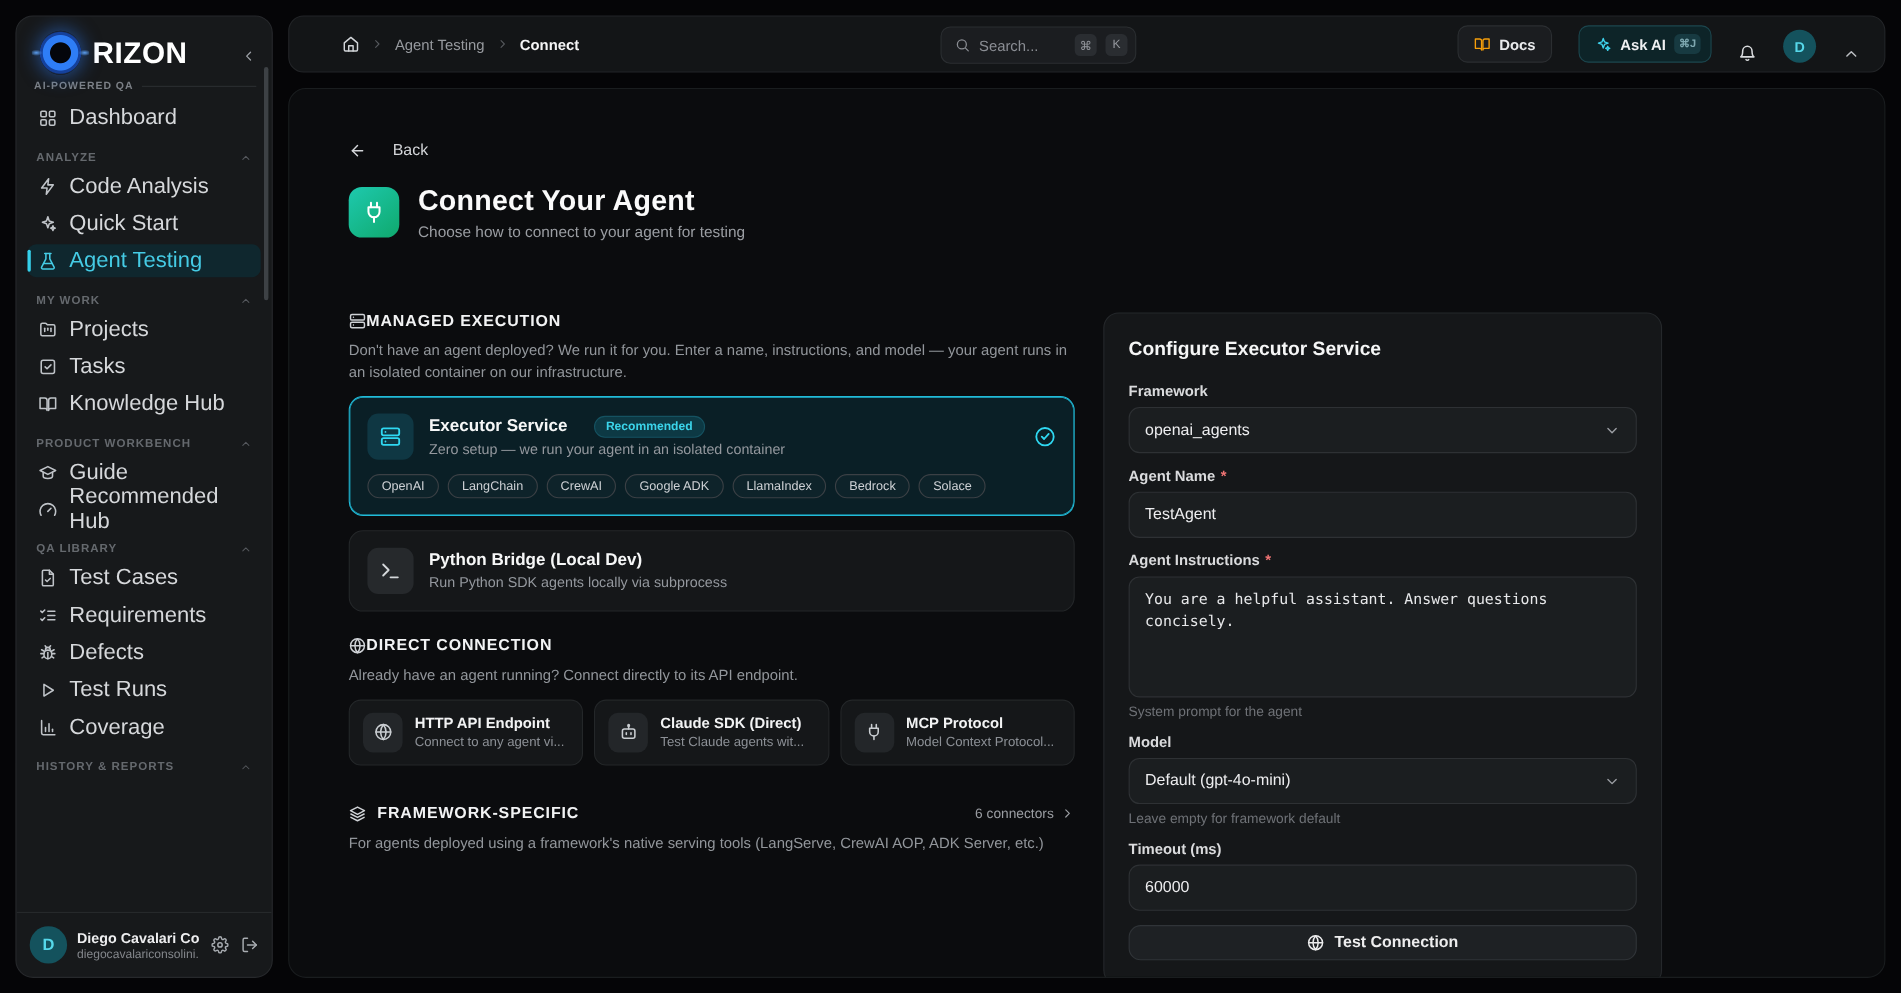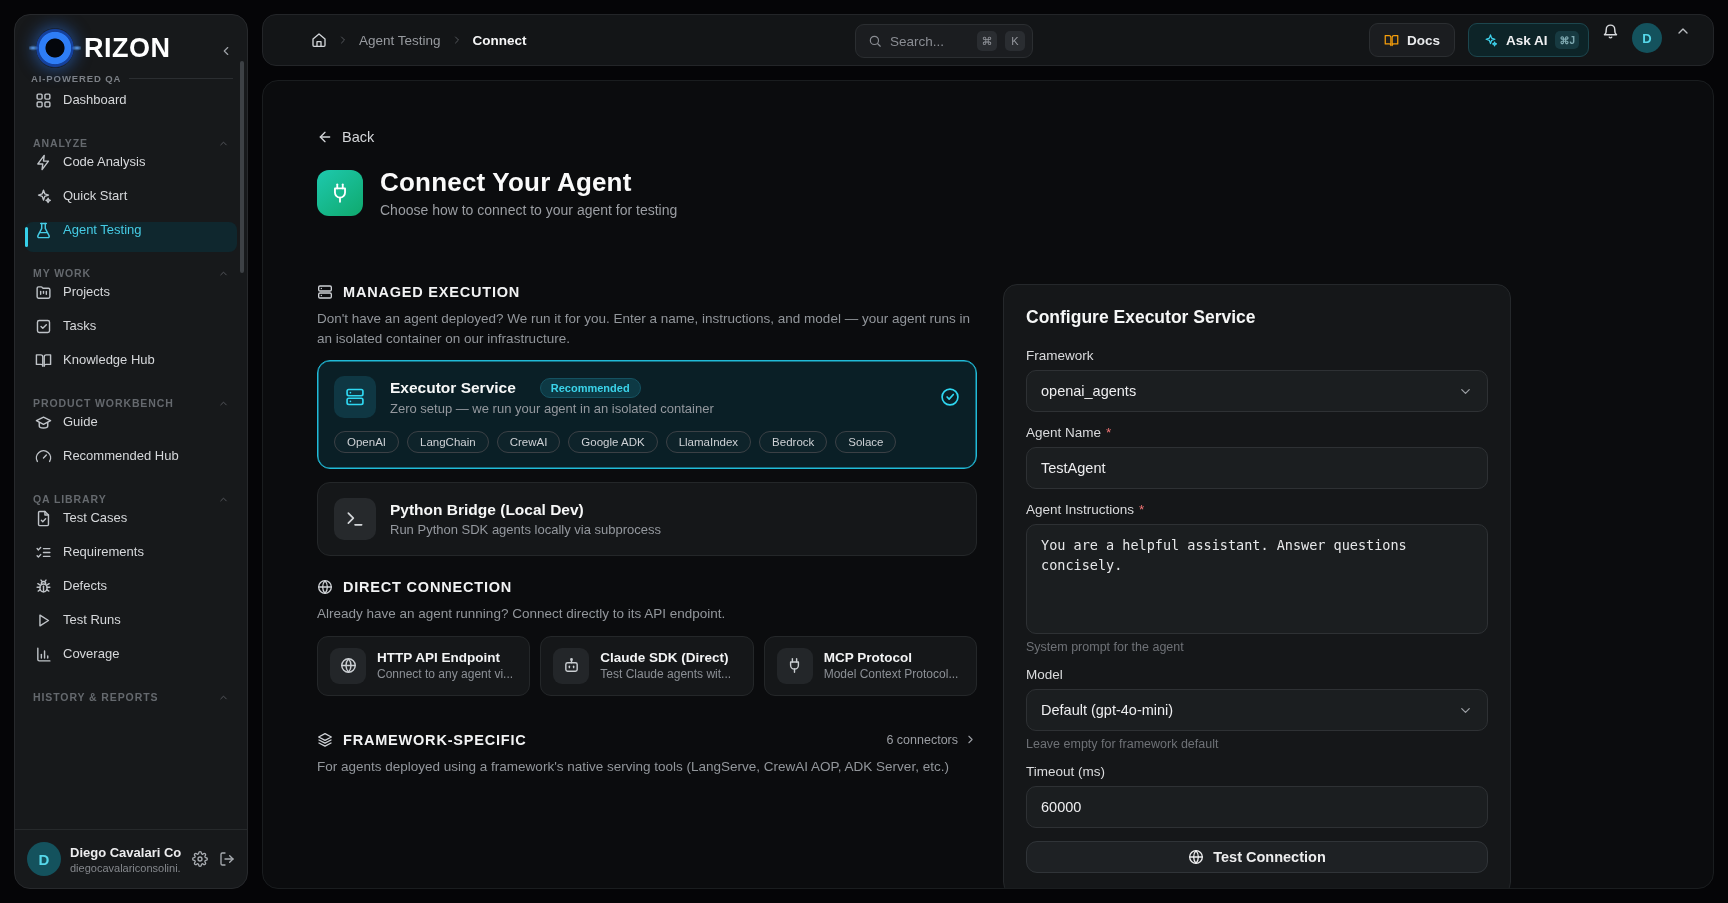--- a/index.html
+++ b/index.html
@@ -19,21 +19,21 @@
   .logo-mark{width:52px;height:46px;position:relative}
   .logo-mark::before{content:"";position:absolute;inset:3px 7px;border-radius:50%;background:radial-gradient(circle,#04060c 0 33%,#2e7df6 36% 57%,#15419c 60% 67%,rgba(46,125,246,0) 72%);box-shadow:0 0 16px 2px rgba(47,125,246,.5)}
   .logo-mark::after{content:"";position:absolute;top:50%;left:0;width:100%;height:8px;transform:translateY(-50%);background:radial-gradient(ellipse 8px 4px at 4px 50%,rgba(96,165,250,.95),transparent 70%),radial-gradient(ellipse 8px 4px at calc(100% - 4px) 50%,rgba(96,165,250,.95),transparent 70%)}
   .logo-text{font-size:27px;font-weight:800;letter-spacing:.5px;color:#fff}
   .sb-collapse{color:#9da1a7;display:flex;margin-top:6px}
   .sb-tagline{display:flex;align-items:center;gap:8px;padding:0 14px 6px 16px;font-size:9.5px;font-weight:700;letter-spacing:.9px;color:#7c8086;flex:none}
   .tag-line{flex:1;height:1px;background:#2b2e31}
   .sb-nav{flex:1;padding:2px 10px;overflow:hidden;position:relative}
   .sb-sec{display:flex;align-items:center;justify-content:space-between;padding:11px 8px 5px;font-size:10.5px;font-weight:700;letter-spacing:.9px;color:#65696e}
   .sb-sec .sb-sec-ch{width:11px;height:11px;color:#56595e}
-  .sb-item{position:relative;display:flex;gap:11px;height:30px;padding:0 10px;margin-bottom:4px;border-radius:8px;font-size:13px;color:#d6d8db;cursor:pointer}
+  .sb-item{position:relative;display:flex;align-items:center;gap:11px;height:30px;padding:0 10px;margin-bottom:4px;border-radius:8px;font-size:20px;color:#d6d8db;cursor:pointer}
   .sb-ic{width:17px;height:17px;color:#bfc3c8}
   .sb-item.active{background:#0e2warning63;}
   .sb-item.active{background:#0f272e;color:#45cbe4}
   .sb-item.active .sb-ic{color:#45cbe4}
   .sb-item.active::before{content:"";position:absolute;left:0;top:5px;bottom:5px;width:3px;border-radius:2px;background:#36d0ea}
   .sb-scroll{position:absolute;right:3px;top:46px;width:4px;height:212px;border-radius:2px;background:#3d4145}
   .sb-user{display:flex;align-items:center;gap:9px;padding:12px 12px;border-top:1px solid #26292b;flex:none}
   .avatar{width:34px;height:34px;border-radius:50%;background:#14525d;color:#56d8ea;font-weight:700;font-size:15px;display:flex;align-items:center;justify-content:center;flex:none}
   .u-meta{flex:1;min-width:0;display:flex;flex-direction:column;gap:2px}
   .u-name{font-size:13px;font-weight:700;color:#ededef;white-space:nowrap;overflow:hidden}
@@ -43,42 +43,42 @@
   
   .topbar{position:absolute;left:262px;top:14px;right:14px;height:52px;background:#131517;border:1px solid #232528;border-radius:14px;display:flex;align-items:center;padding:0 22px 0 48px}
   .crumbs{display:flex;align-items:center;gap:10px;font-size:13.5px}
   .crumb-home{color:#d2d5d9;display:flex}
   .crumb-sep{color:#55585d}
   .crumb{color:#979a9f;cursor:pointer}
   .crumb.current{color:#f5f5f6;font-weight:600}
   .searchbox{position:absolute;left:592px;top:9px;width:178px;height:34px;background:#1b1d20;border:1px solid #2b2e31;border-radius:9px;display:flex;align-items:center;gap:8px;padding:0 7px 0 12px;color:#8a8d93;cursor:text}
   .search-ph{font-size:13.5px;flex:1;color:#8a8d93}
   .kbd{min-width:20px;height:20px;padding:0 4px;border-radius:5px;background:#2a2d31;color:#94979d;font-size:11px;display:flex;align-items:center;justify-content:center}
-  .top-actions{margin-left:auto;display:flex;align-items:flex-start;gap:13px}
+  .top-actions{margin-left:auto;display:flex;align-items:flex-end;gap:24px}
   .docs-btn{display:flex;align-items:center;gap:8px;height:34px;padding:0 14px;background:#1b1d20;border:1px solid #2b2e31;border-radius:9px;font-size:13.5px;font-weight:600;color:#e9eaec}
   .docs-ic{color:#f59e0b}
   .askai-btn{display:flex;align-items:center;gap:8px;height:34px;padding:0 9px 0 14px;background:#0d2428;border:1px solid #1c464e;border-radius:9px;font-size:13.5px;font-weight:600;color:#eff0f2}
   .ai-ic{color:#3ed2ec}
   .kbd-ai{background:#173a41;color:#7fa9b1;font-size:10px;height:18px}
   .bell-btn{color:#d8dadd;display:flex}
   .avatar-sm{width:30px;height:30px;font-size:13px;cursor:pointer}
   .chev-btn{color:#babdc1;display:flex}
 
   
   .content{position:absolute;left:262px;top:80px;right:14px;bottom:14px;background:#0b0c0e;border:1px solid #1a1d1f;border-radius:16px;padding:48px 24px 0 54px;overflow:hidden}
-  .back{display:flex;align-items:flex-start;gap:9px;color:#d4d6d9;font-size:14.5px;margin-bottom:22px}
+  .back{display:flex;align-items:flex-start;gap:24px;color:#d4d6d9;font-size:14.5px;margin-bottom:22px}
   .page-head{display:flex;align-items:center;gap:17px;margin-bottom:66px}
   .head-ic{width:46px;height:46px;border-radius:12px;background:linear-gradient(140deg,#1ec9ae,#0fa96d);display:flex;align-items:center;justify-content:center;color:#ffffff}
   .page-head h1{margin:0;font-size:26px;font-weight:700;color:#fafafa;letter-spacing:.2px}
   .page-head p{margin:4px 0 0;font-size:14px;color:#9b9ea3}
   .cols{display:flex;gap:26px}
   .col-l{width:660px;flex:none}
   .col-r{width:508px;flex:none}
   section{margin-bottom:36px}
-  .sec-h{display:flex;gap:10px;margin-bottom:9px}
+  .sec-h{display:flex;margin-bottom:9px}
   .sec-h h2{margin:0;font-size:14.5px;font-weight:700;letter-spacing:.8px;color:#f2f3f4}
   .sec-ic{color:#ced1d5}
   .sec-d{margin:0 0 12px;font-size:13.5px;line-height:1.45;color:#92969b;max-width:655px}
   .spread{justify-content:space-between}
   .sec-h-l{display:flex;align-items:center;gap:10px}
   .connectors{display:flex;align-items:center;gap:6px;color:#9b9ea3;font-size:12.5px}
   .connectors [data-icon]{color:#9b9ea3}
 
   .opt-card{border-radius:13px;padding:15px 16px;margin-bottom:13px;cursor:pointer}
   .opt-card.sel{background:#0a1f26;border:1px solid #21bbd8;box-shadow:0 0 0 .5px #21bbd8 inset}
@@ -100,21 +100,21 @@
   .mini-ic{width:36px;height:36px;border-radius:9px;background:#232629;color:#caced2;display:flex;align-items:center;justify-content:center;flex:none}
   .mini-ic svg{width:17px;height:17px}
   .mini-txt{min-width:0;display:flex;flex-direction:column;gap:2px}
   .mini-title{font-size:13.5px;font-weight:700;color:#f2f3f4;white-space:nowrap;overflow:hidden;text-overflow:ellipsis}
   .mini-desc{font-size:12px;color:#8c9096;white-space:nowrap;overflow:hidden;text-overflow:ellipsis}
 
   
   .config-card{background:#151719;border:1px solid #25282b;border-radius:14px;padding:22px 22px}
   .cfg-title{margin:0 0 20px;font-size:17.5px;font-weight:700;color:#f5f6f6}
   .field{margin-bottom:13px}
-  .field label{display:block;font-size:13.5px;font-weight:400;color:#dadbdd;margin-bottom:7px}
+  .field label{display:block;font-size:13.5px;font-weight:700;color:#dadbdd;margin-bottom:7px}
   .req{color:#f07474;margin-left:5px}
   .select,.tinput{height:42px;background:#1b1e20;border:1px solid #2e3134;border-radius:10px;display:flex;align-items:center;padding:0 14px;font-size:14.5px;color:#ededef;cursor:pointer}
   .select{justify-content:space-between}
   .sel-ch{color:#9b9ea3}
   .textarea{height:110px;background:#1b1e20;border:1px solid #2e3134;border-radius:10px;padding:11px 14px;font-family:"DejaVu Sans Mono","Liberation Mono",monospace;font-size:13.5px;line-height:1.45;color:#e7e8ea;cursor:text;overflow:hidden}
   .hint{font-size:12.5px;color:#6e7176;margin-top:6px}
   .test-btn{width:100%;height:32px;margin-top:10px;background:#1e2124;border:1px solid #303438;border-radius:11px;display:flex;align-items:center;justify-content:center;gap:9px;font-size:14.5px;font-weight:600;color:#ededee}
 </style>
 </head>
 <body>

